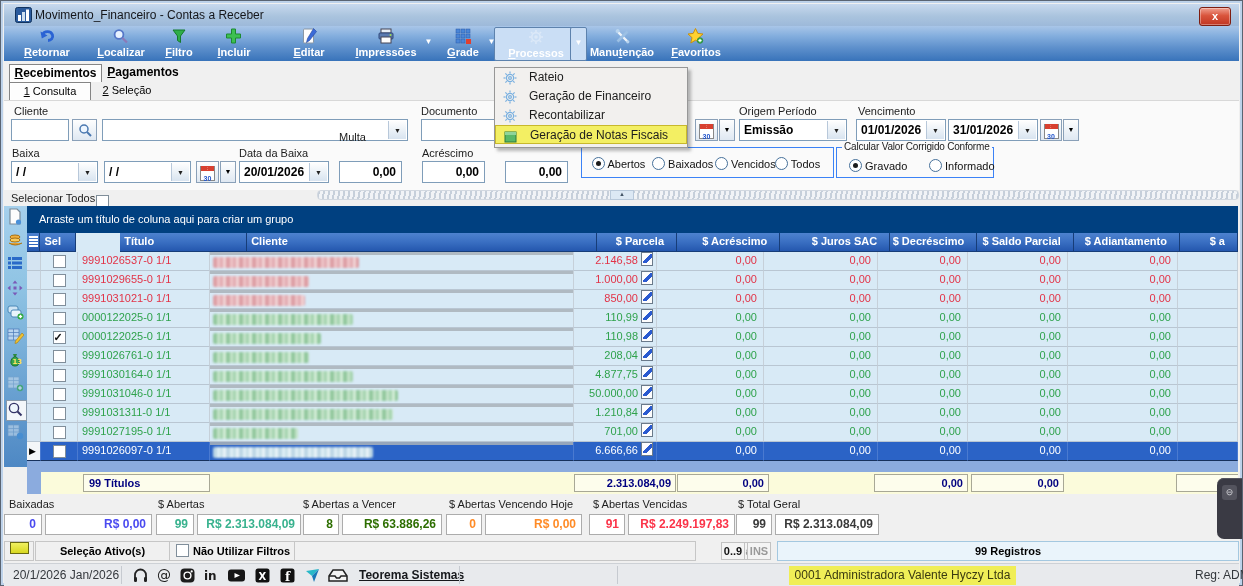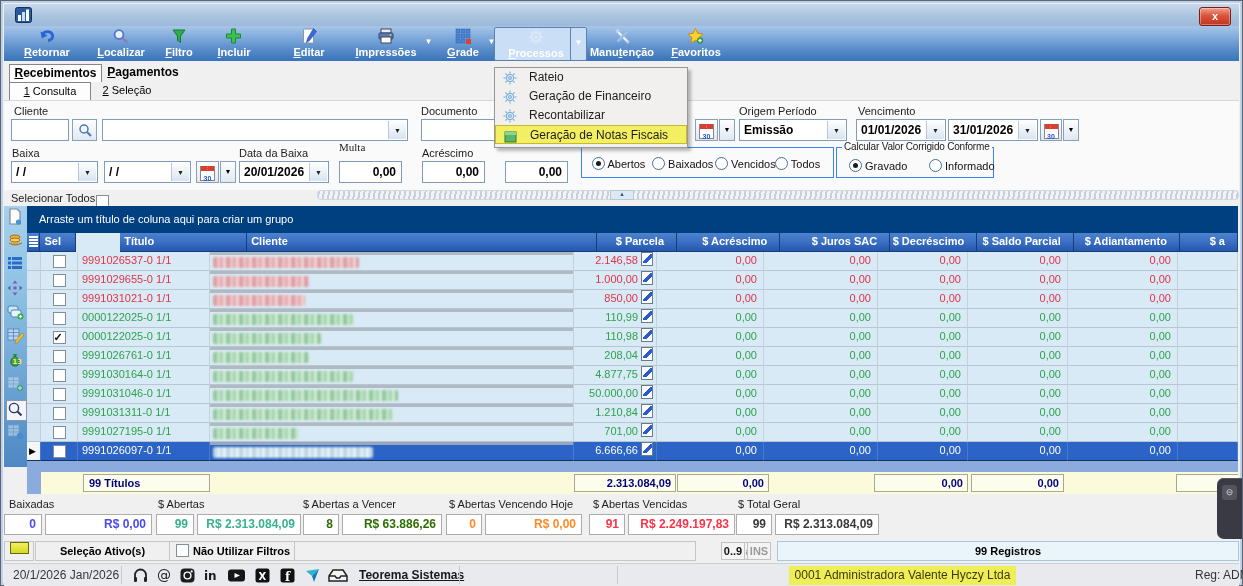--- a/index.html
+++ b/index.html
@@ -110,20 +110,21 @@
 <body>
 
 <div id="win">
   <div class="abs" id="titlebar">
     <span class="abs" id="title-icon" style="left:11px;top:3px;width:17px;height:16px;"><svg width="17" height="16" viewBox="0 0 17 16">
           <rect x="0.5" y="0.5" width="16" height="15" rx="2" fill="#2a5a9c" stroke="#11335f"></rect>
           <rect x="3" y="8" width="3" height="6" fill="#fff"></rect>
           <rect x="7" y="5" width="3" height="9" fill="#cfe0f0"></rect>
           <rect x="11" y="2.5" width="3" height="11.5" fill="#fff"></rect>
         </svg></span>
+    <span class="abs" id="title-text">Movimento_Financeiro - Contas a Receber</span>
     <span class="abs" id="close-btn">x</span>
   </div>
   <div class="abs" id="toolbar">
       <div class="tbtn" style="left: 5.2px; width: 75.6px;">
         <span class="ticon"><svg width="18" height="16" viewBox="0 0 18 16">
             <path d="M4.5 7 C6 2.5 13 2.5 14.5 7 C15.5 10 13 12.5 10 12.5" fill="none" stroke="#2a63d4" stroke-width="2.8"></path>
             <polygon points="2.5,3.5 3.8,10.5 9.5,7.5" fill="#2a63d4"></polygon>
           </svg></span>
         <span class="tlabel"><u>R</u>etornar</span>
       </div>
@@ -270,21 +271,21 @@
         <span class="val">/ /</span>
         <span class="combo-arrow">▼</span>
       </div>
     <div class="sbtn" style="left:192px;top:60px;width:23px;"><span class="calicon"></span></div>
     <div class="sbtn" style="left:216px;top:60px;width:16px;font-size:7px;line-height:20px;">▼</div>
     <span class="flabel" style="left:235px;top:46px;">Data da Baixa</span>
     <div class="finput" style="left:235px;top:60px;width:90px;">
         <span class="val">20/01/2026</span>
         <span class="combo-arrow">▼</span>
       </div>
-    <span class="flabel" style="left:335px;top:40px;font-family:Liberation Serif, serif;">Multa</span>
+    <span class="flabel" style="left:335px;top:30px;">Multa</span>
     <div class="finput" style="left:335px;top:60px;width:63px;">
         <span class="val rightfull">0,00</span>
       </div>
     <span class="flabel" style="left:418px;top:46px;">Acréscimo</span>
     <div class="finput" style="left:418px;top:60px;width:63px;">
         <span class="val rightfull">0,00</span>
       </div>
     <div class="finput" style="left:501px;top:60px;width:63px;">
         <span class="val rightfull">0,00</span>
       </div>

